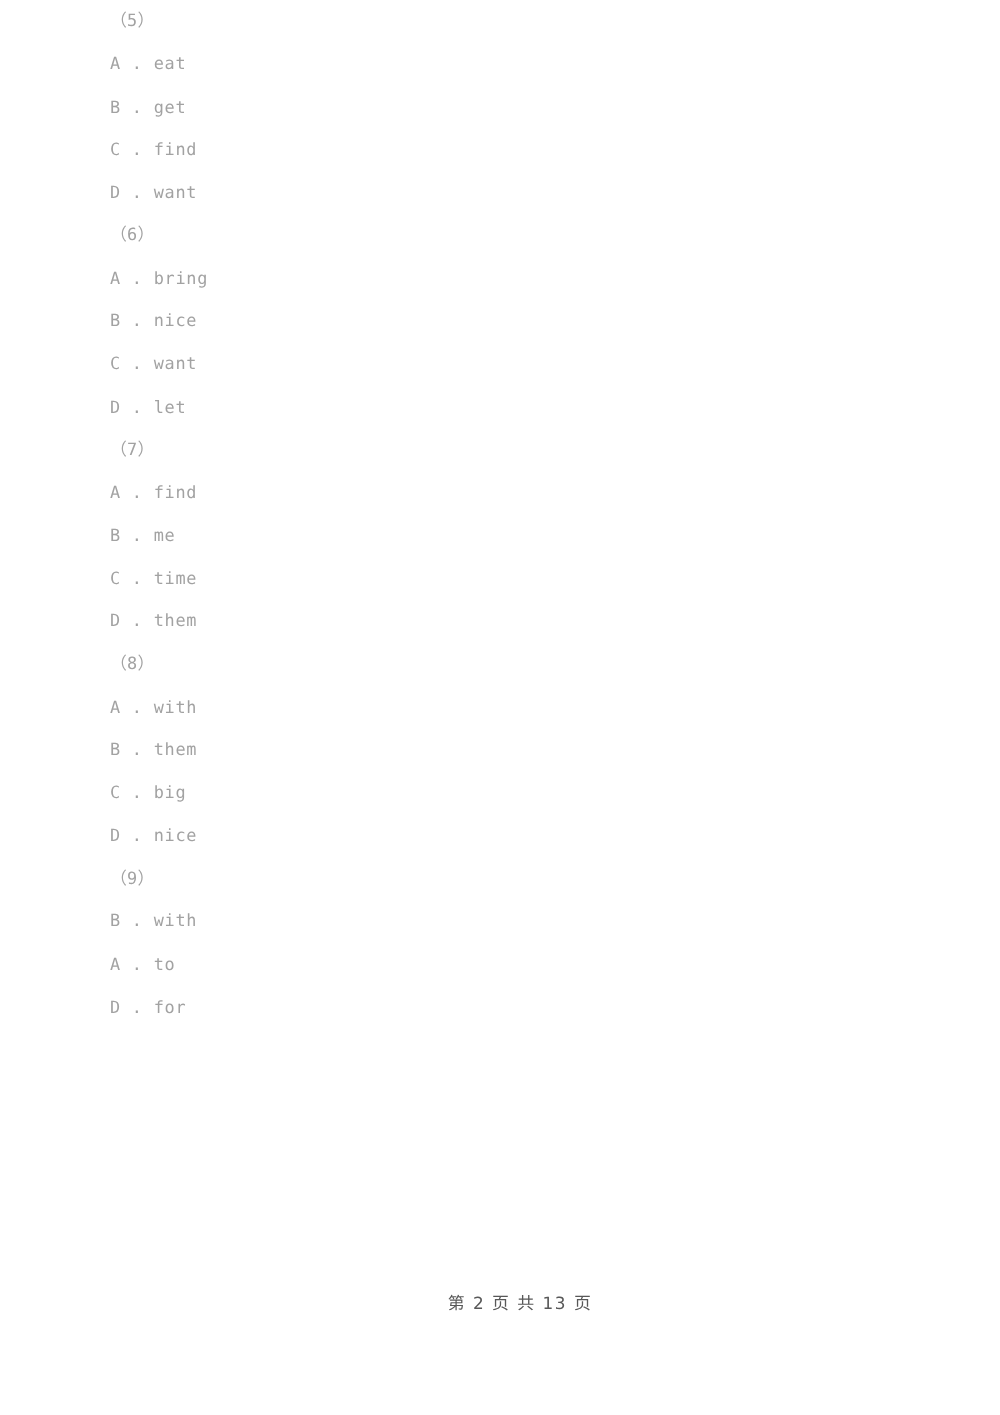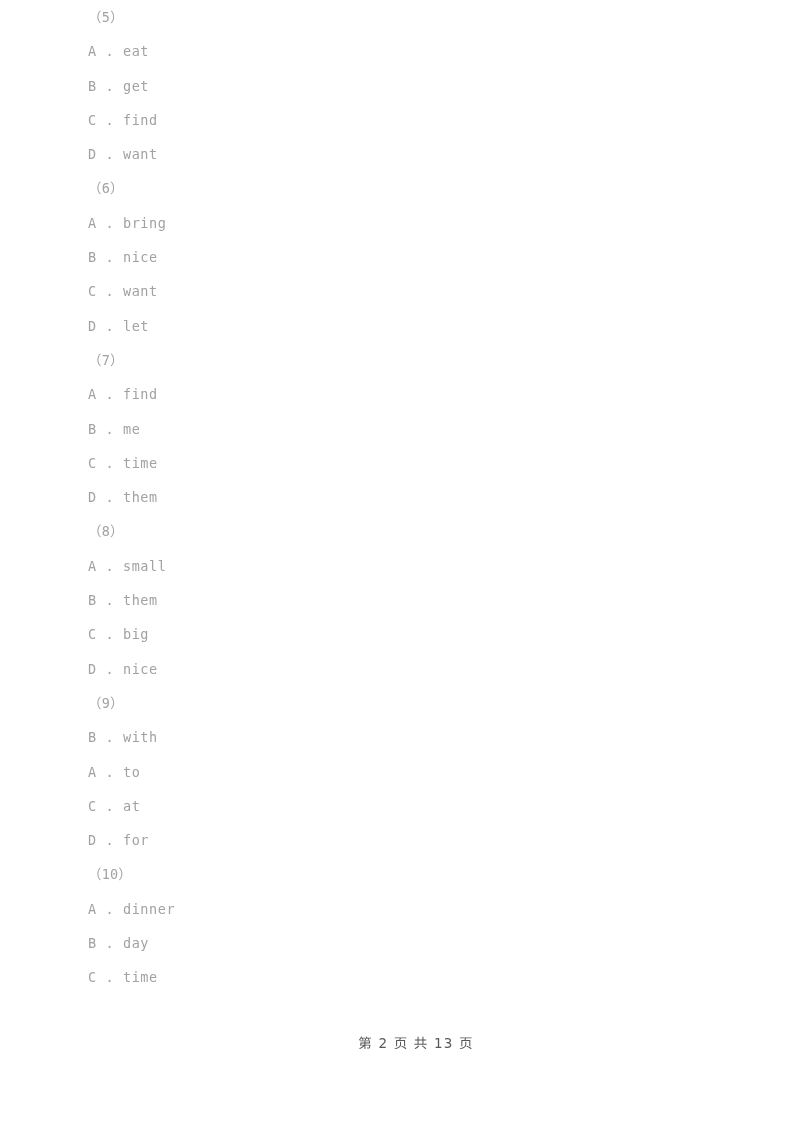--- a/index.html
+++ b/index.html
@@ -91,38 +91,31 @@
     <div class="question-block">
       <div class="line q-number">（7）</div>
       <div class="line option">A . find</div>
       <div class="line option">B . me</div>
       <div class="line option">C . time</div>
       <div class="line option">D . them</div>
     </div>
 
     <div class="question-block">
       <div class="line q-number">（8）</div>
-      <div class="line option">A . small</div>
+      <div class="line option">A . with</div>
       <div class="line option">B . them</div>
       <div class="line option">C . big</div>
       <div class="line option">D . nice</div>
     </div>
 
     <div class="question-block">
       <div class="line q-number">（9）</div>
       <div class="line option">B . with</div>
       <div class="line option">A . to</div>
-      <div class="line option">C . at</div>
       <div class="line option">D . for</div>
     </div>
 
-    <div class="question-block">
-      <div class="line q-number">（10）</div>
-      <div class="line option">A . dinner</div>
-      <div class="line option">B . day</div>
-      <div class="line option">C . time</div>
-    </div>
 
   </div>
 
   <div class="page-footer">第 2 页 共 13 页</div>
 
 </div>
 
 </body></html>

